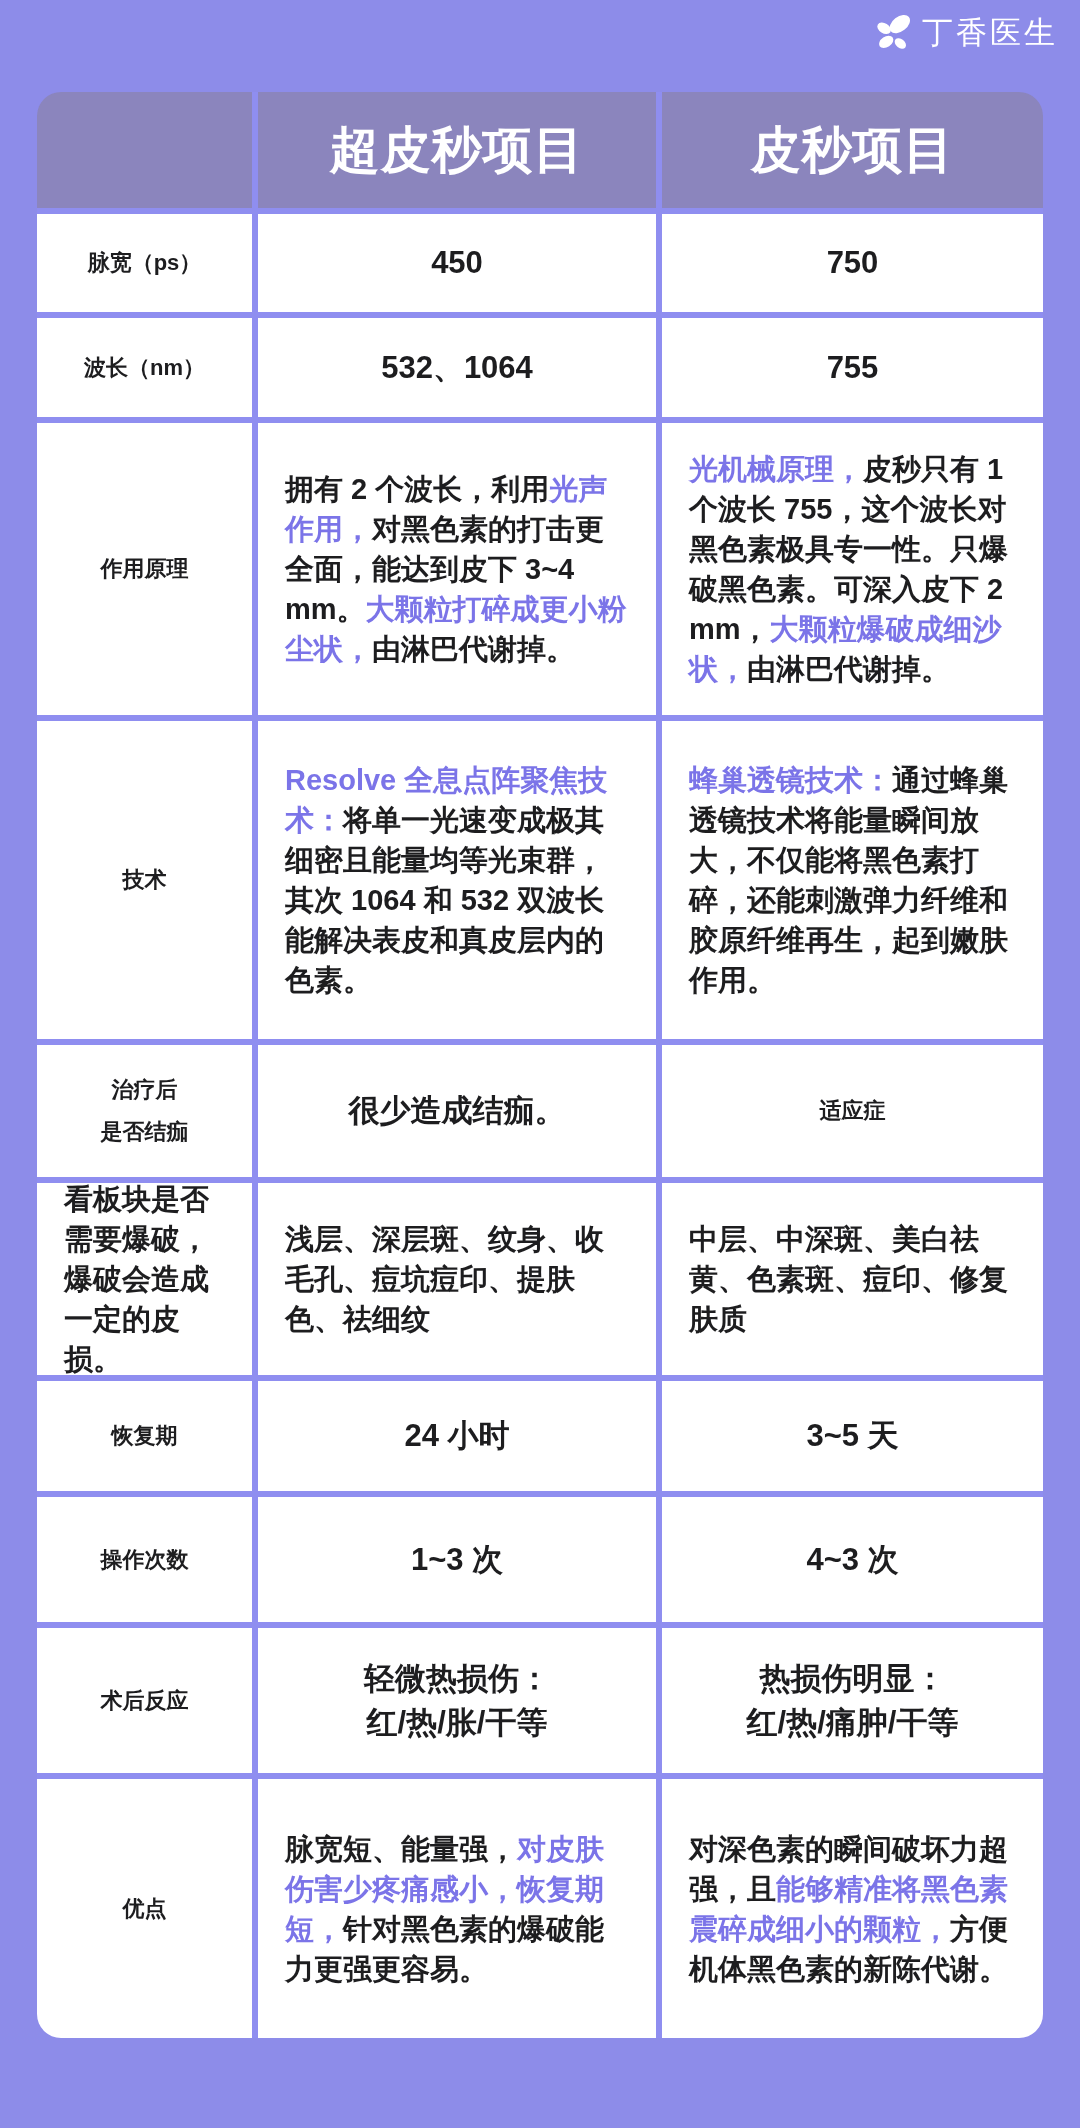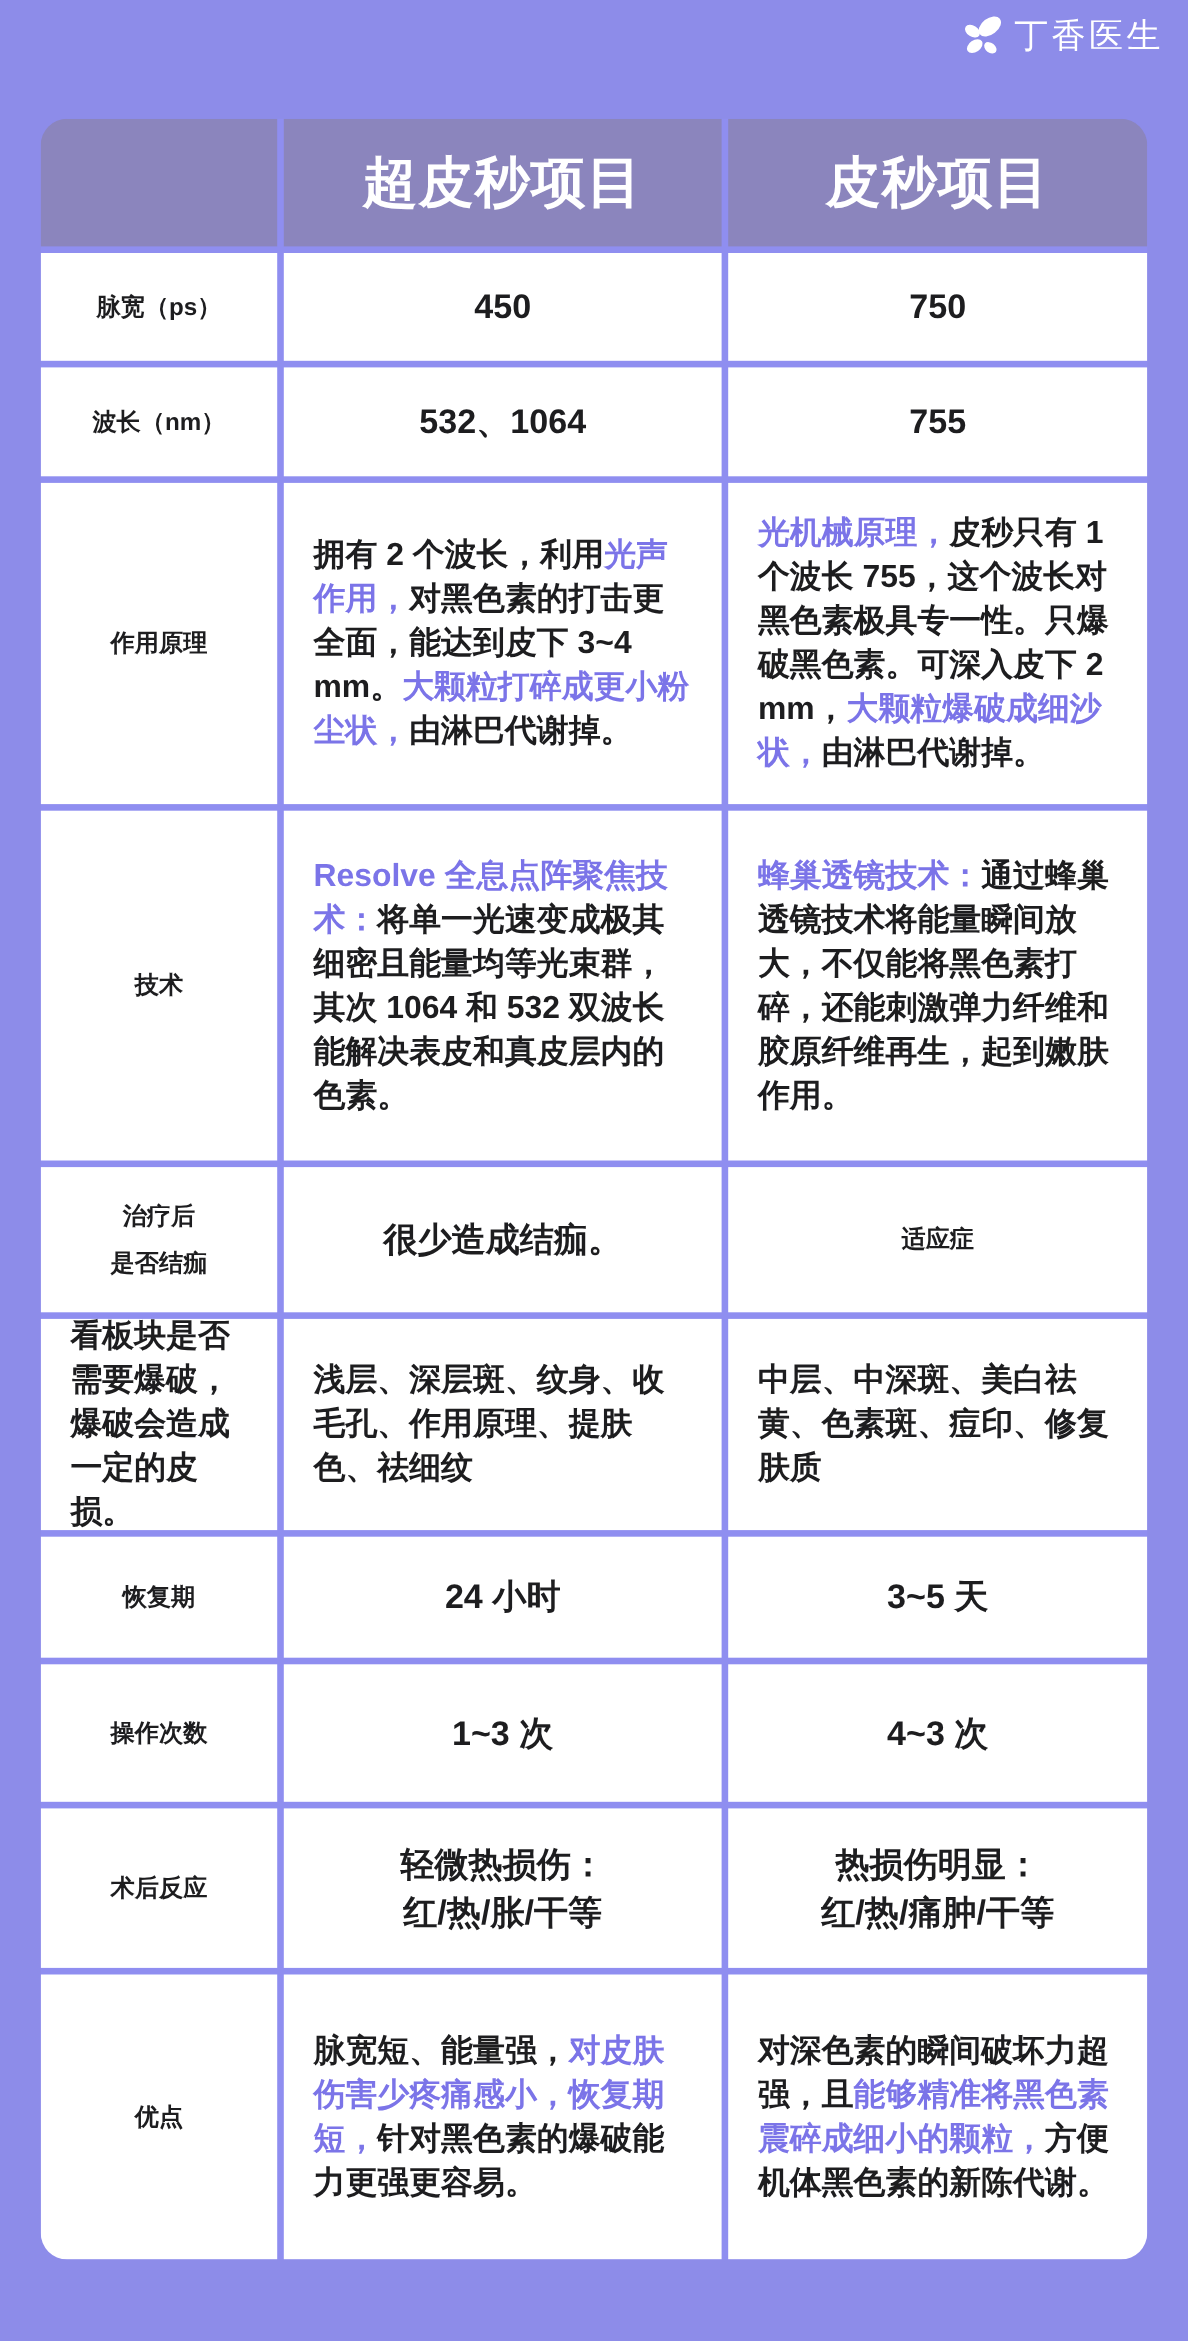--- a/index.html
+++ b/index.html
@@ -24,21 +24,20 @@
   .table-wrap{
     position:absolute;left:37px;top:92px;
     width:1006px;height:1946px;
     display:grid;
     grid-template-columns:215px 398px 381px;
     grid-template-rows:116px 98px 99px 292px 318px 132px 192px 110px 125px 145px 259px;
     gap:6px;
     background:#8f8ef0;
     border-radius:24px;
     overflow:hidden;
-    margin-top:16px;
   }
   .cell{
     background:#ffffff;
     display:flex;align-items:center;justify-content:center;
     color:#1d1d1f;
   }
   .cell.head{
     background:#8b85bd;
     color:#ffffff;
     font-size:50px;font-weight:700;
@@ -105,21 +104,21 @@
   <div class="cell para">
       <div><span class="hl">蜂巢透镜技术：</span><span>通过蜂巢透镜技术将能量瞬间放大，不仅能将黑色素打碎，还能刺激弹力纤维和胶原纤维再生，起到嫩肤作用。</span></div>
     </div>
 
   <div class="cell label">治疗后
 是否结痂</div>
   <div class="cell value">很少造成结痂。</div>
   <div class="cell label">适应症</div>
 
   <div class="cell para">看板块是否需要爆破，爆破会造成一定的皮损。</div>
-  <div class="cell para">浅层、深层斑、纹身、收毛孔、作用原理、提肤色、祛细纹</div>
+  <div class="cell para">浅层、深层斑、纹身、收毛孔、痘坑痘印、提肤色、祛细纹</div>
   <div class="cell para">中层、中深斑、美白祛黄、色素斑、痘印、修复肤质</div>
 
   <div class="cell label">恢复期</div>
   <div class="cell value">24 小时</div>
   <div class="cell value">3~5 天</div>
 
   <div class="cell label">操作次数</div>
   <div class="cell value">1~3 次</div>
   <div class="cell value">4~3 次</div>
 

